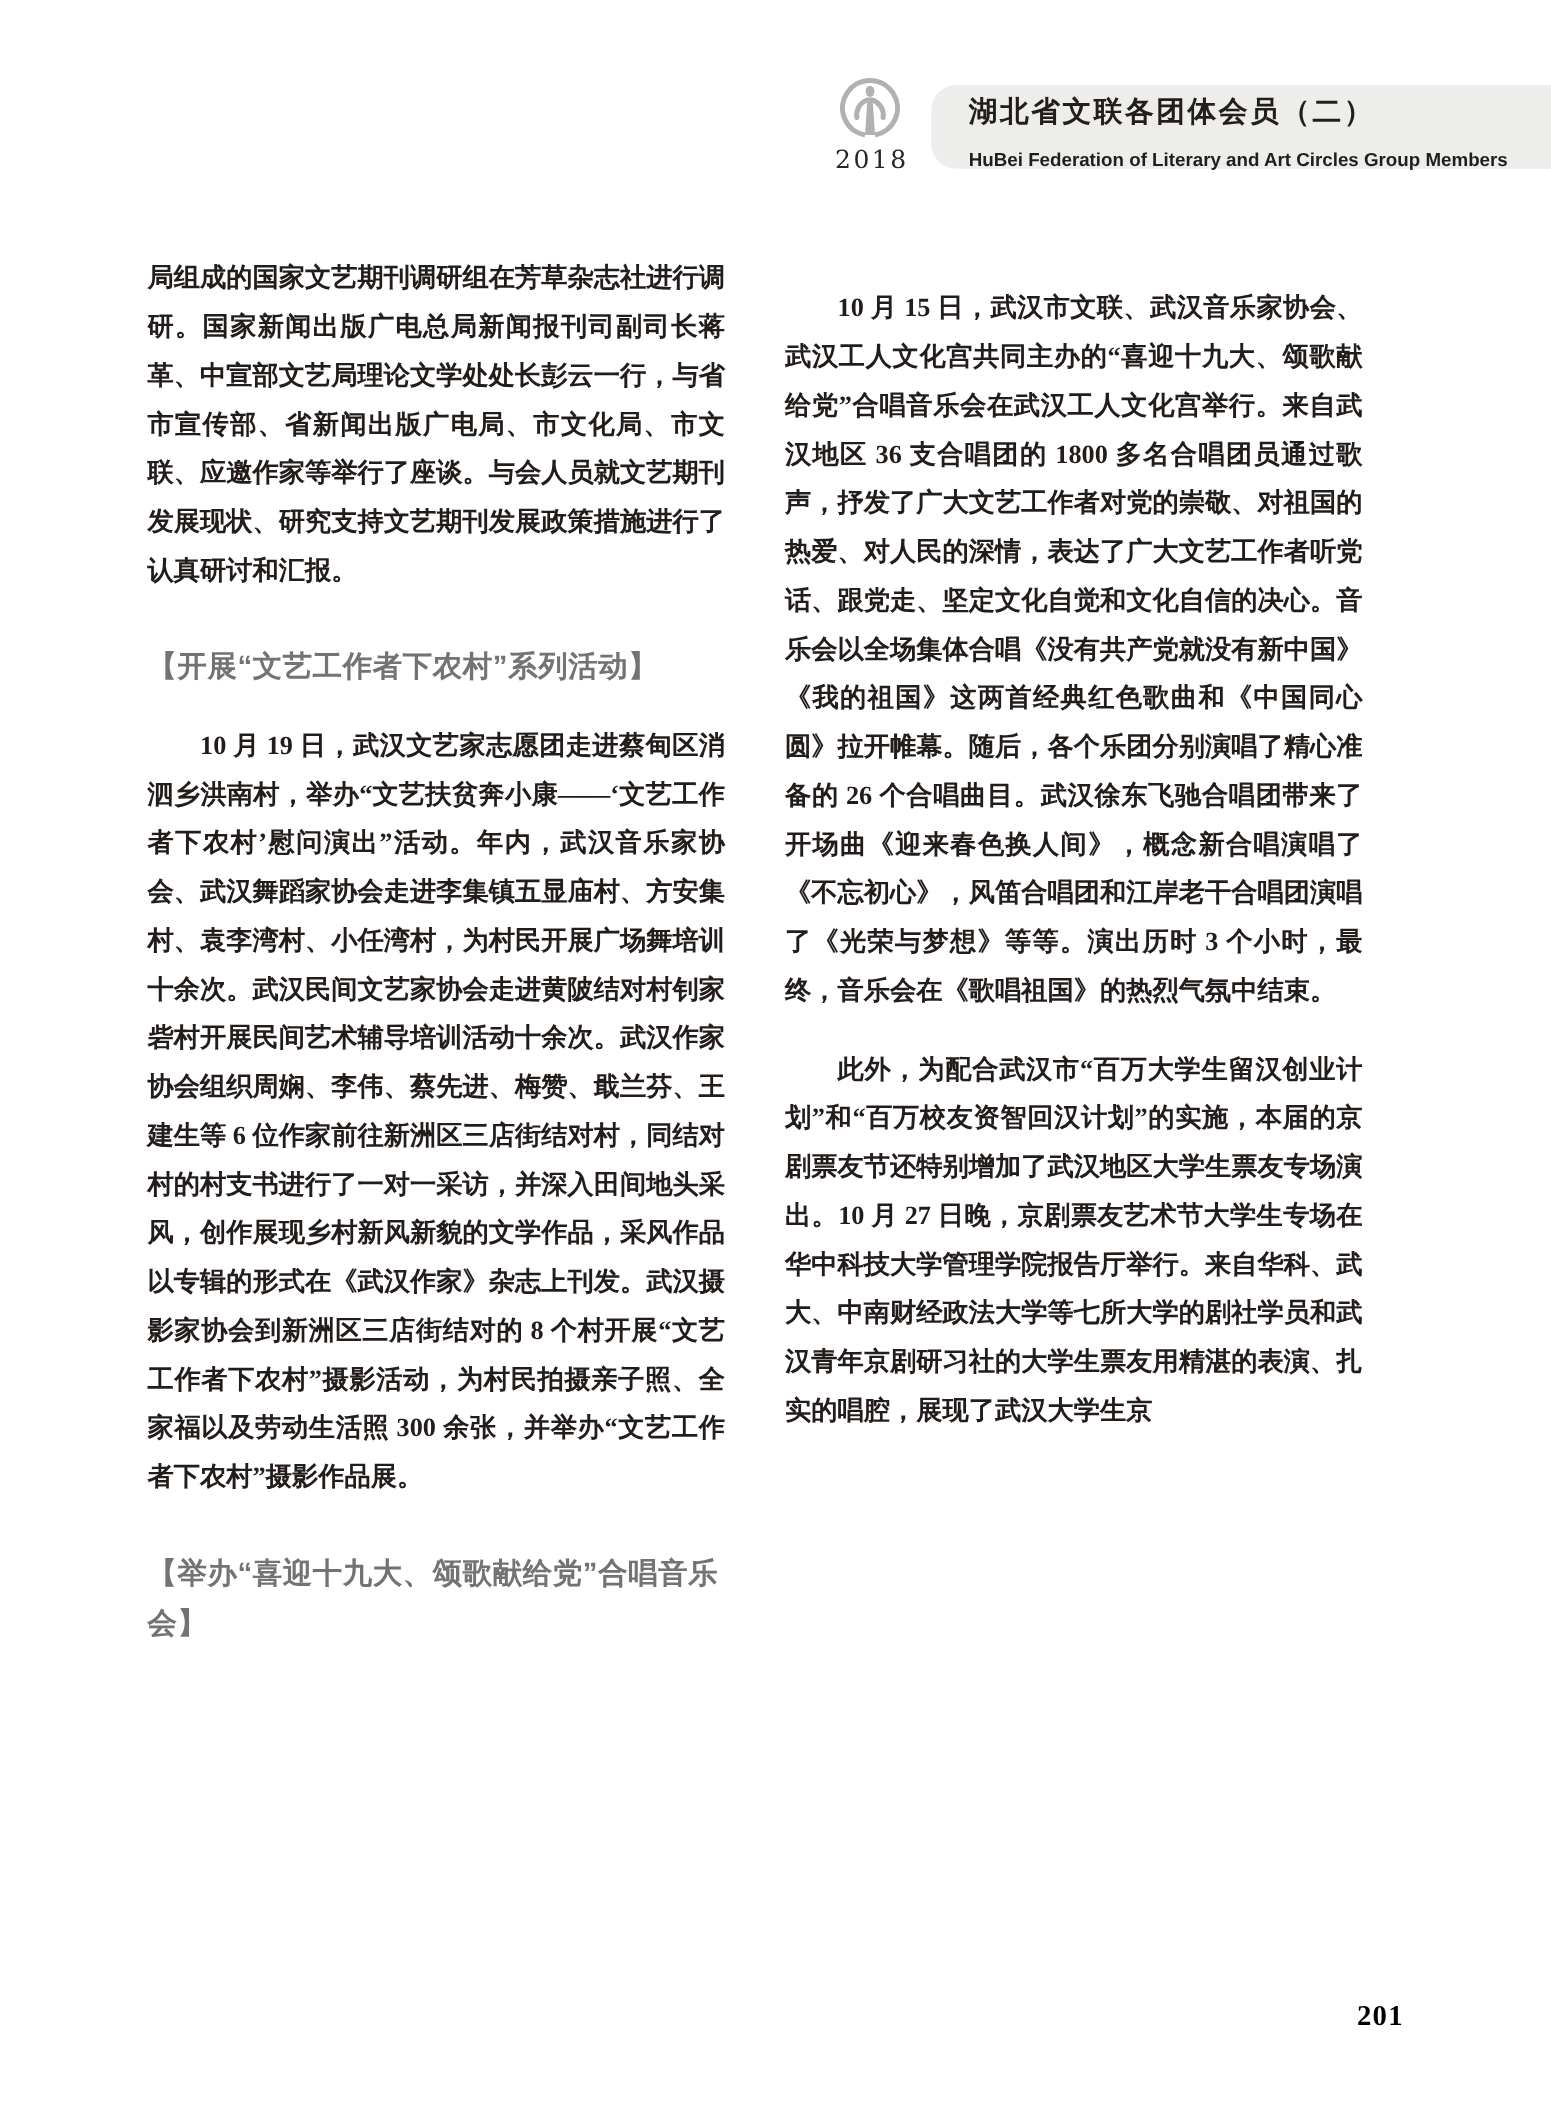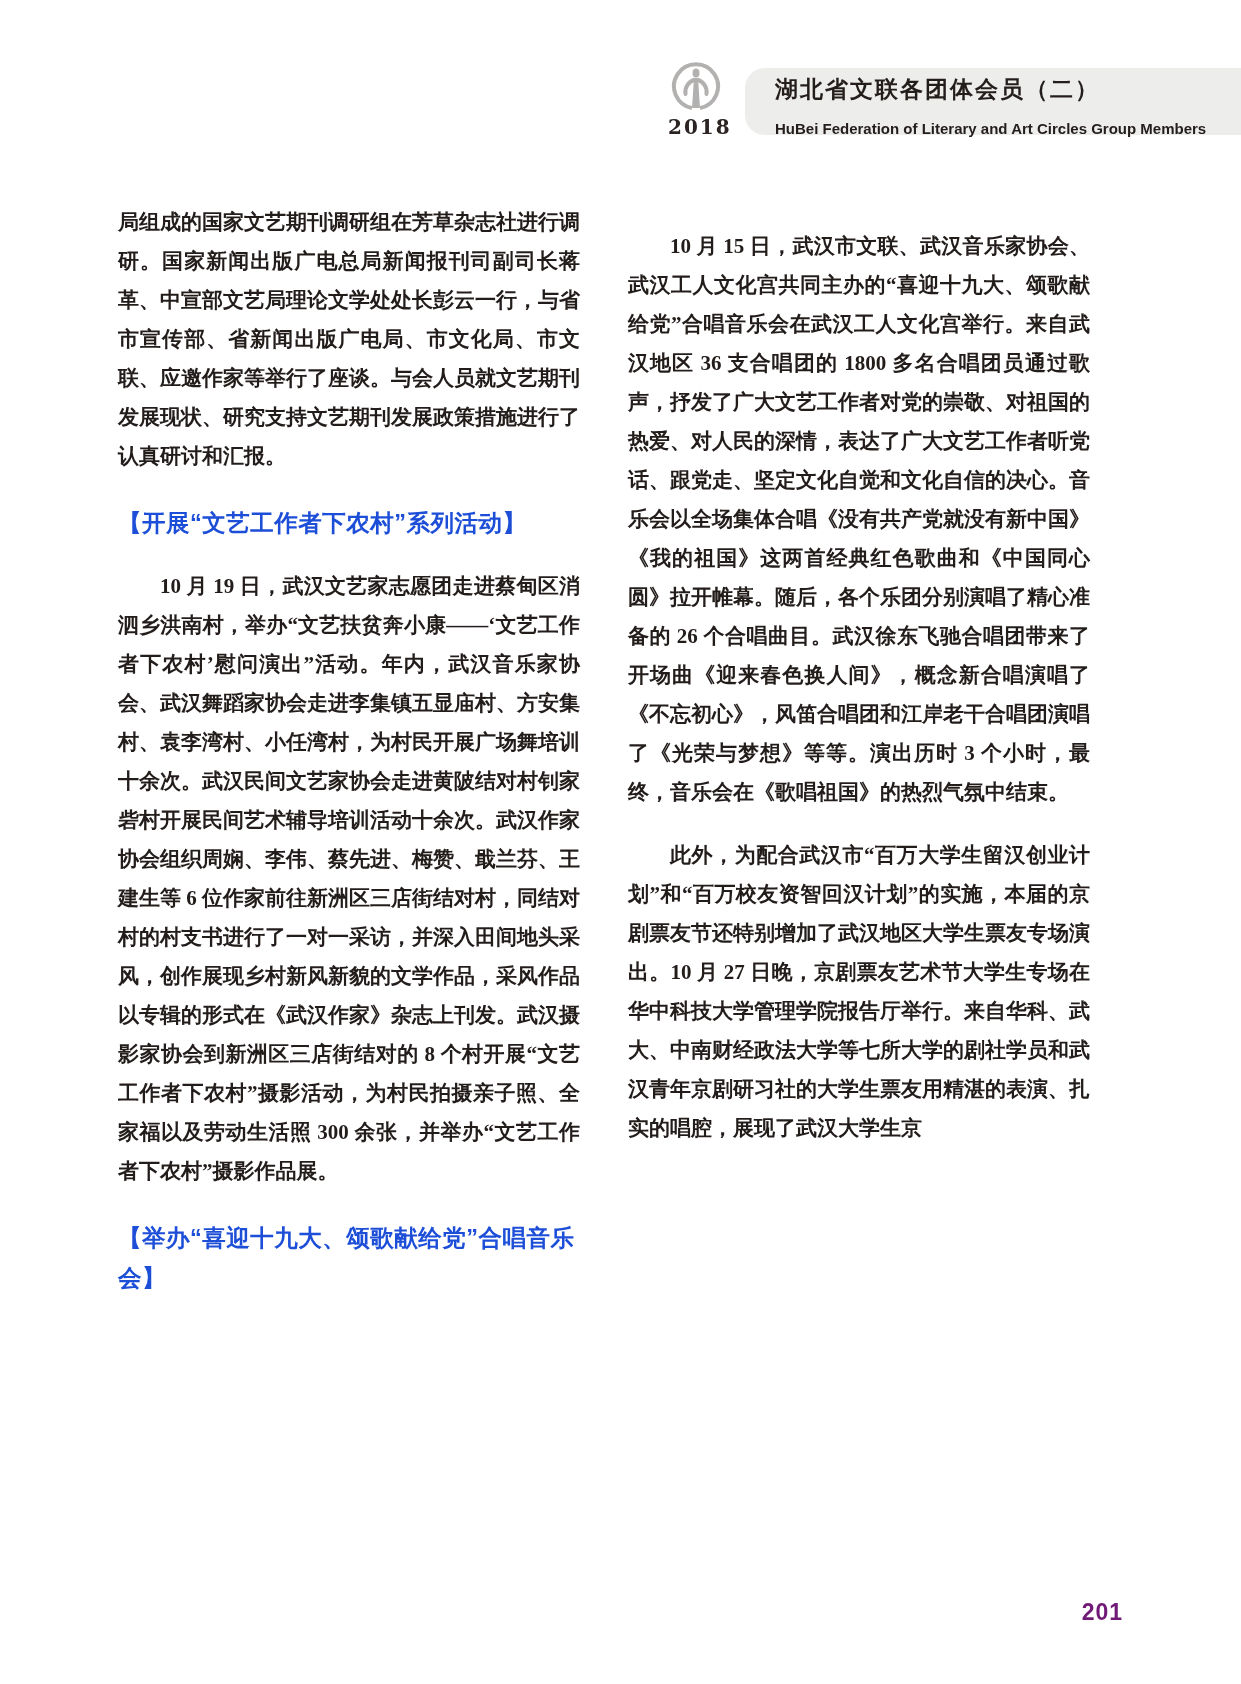--- a/index.html
+++ b/index.html
@@ -13,21 +13,21 @@
   }
   
   .logo{
     position:absolute;left:668px;top:62px;width:56px;
     text-align:center;
   }
   .logo svg{display:block;margin:0 auto;}
   .logo-year{
     margin-top:3px;
     font-family:"DejaVu Serif","Liberation Serif",serif;
-    font-weight:bold;font-size:20px;letter-spacing:2px;color:#2b2422;
+    font-weight:normal;font-size:20px;letter-spacing:2px;color:#2b2422;
   }
   .header-band{
     position:absolute;left:745px;top:68px;right:0;height:67px;
     background:#ededec;
     border-radius:20px 0 0 20px;
     padding:8px 0 0 30px;box-sizing:border-box;
   }
   .header-title{
     font-family:"Liberation Sans","DejaVu Sans",sans-serif;
     font-weight:bold;font-size:23px;letter-spacing:2px;color:#231d1b;
@@ -44,29 +44,29 @@
     font-size:21px;line-height:39px;font-weight:600;
     text-align:justify;
   }
   .col-left{left:118px;}
   .col-right{left:628px;}
   .para{margin:0;}
   .para.indent{text-indent:2em;margin-top:24px;}
   .sect-heading{
     font-family:"Liberation Sans","DejaVu Sans",sans-serif;
     font-weight:bold;font-size:23.5px;line-height:40px;
-    letter-spacing:0.5px;color:#1d4ed8;
-    margin:27px 0 13px 0;
+    letter-spacing:0.5px;color:#737373;
+    margin:37px 0 13px 0;
     text-align:left;text-indent:0;
   }
   
   .page-number{
     position:absolute;right:118px;bottom:58px;
-    font-family:Liberation Sans, sans-serif;
-    font-weight:bold;font-size:23px;color:#701a75;
+    font-family:Liberation Serif, serif;
+    font-weight:bold;font-size:23px;color:#000000;
     letter-spacing:1px;
   }
 </style>
 </head>
 <body>
 
 <div class="page">
 
   <div class="logo">
     <span>

